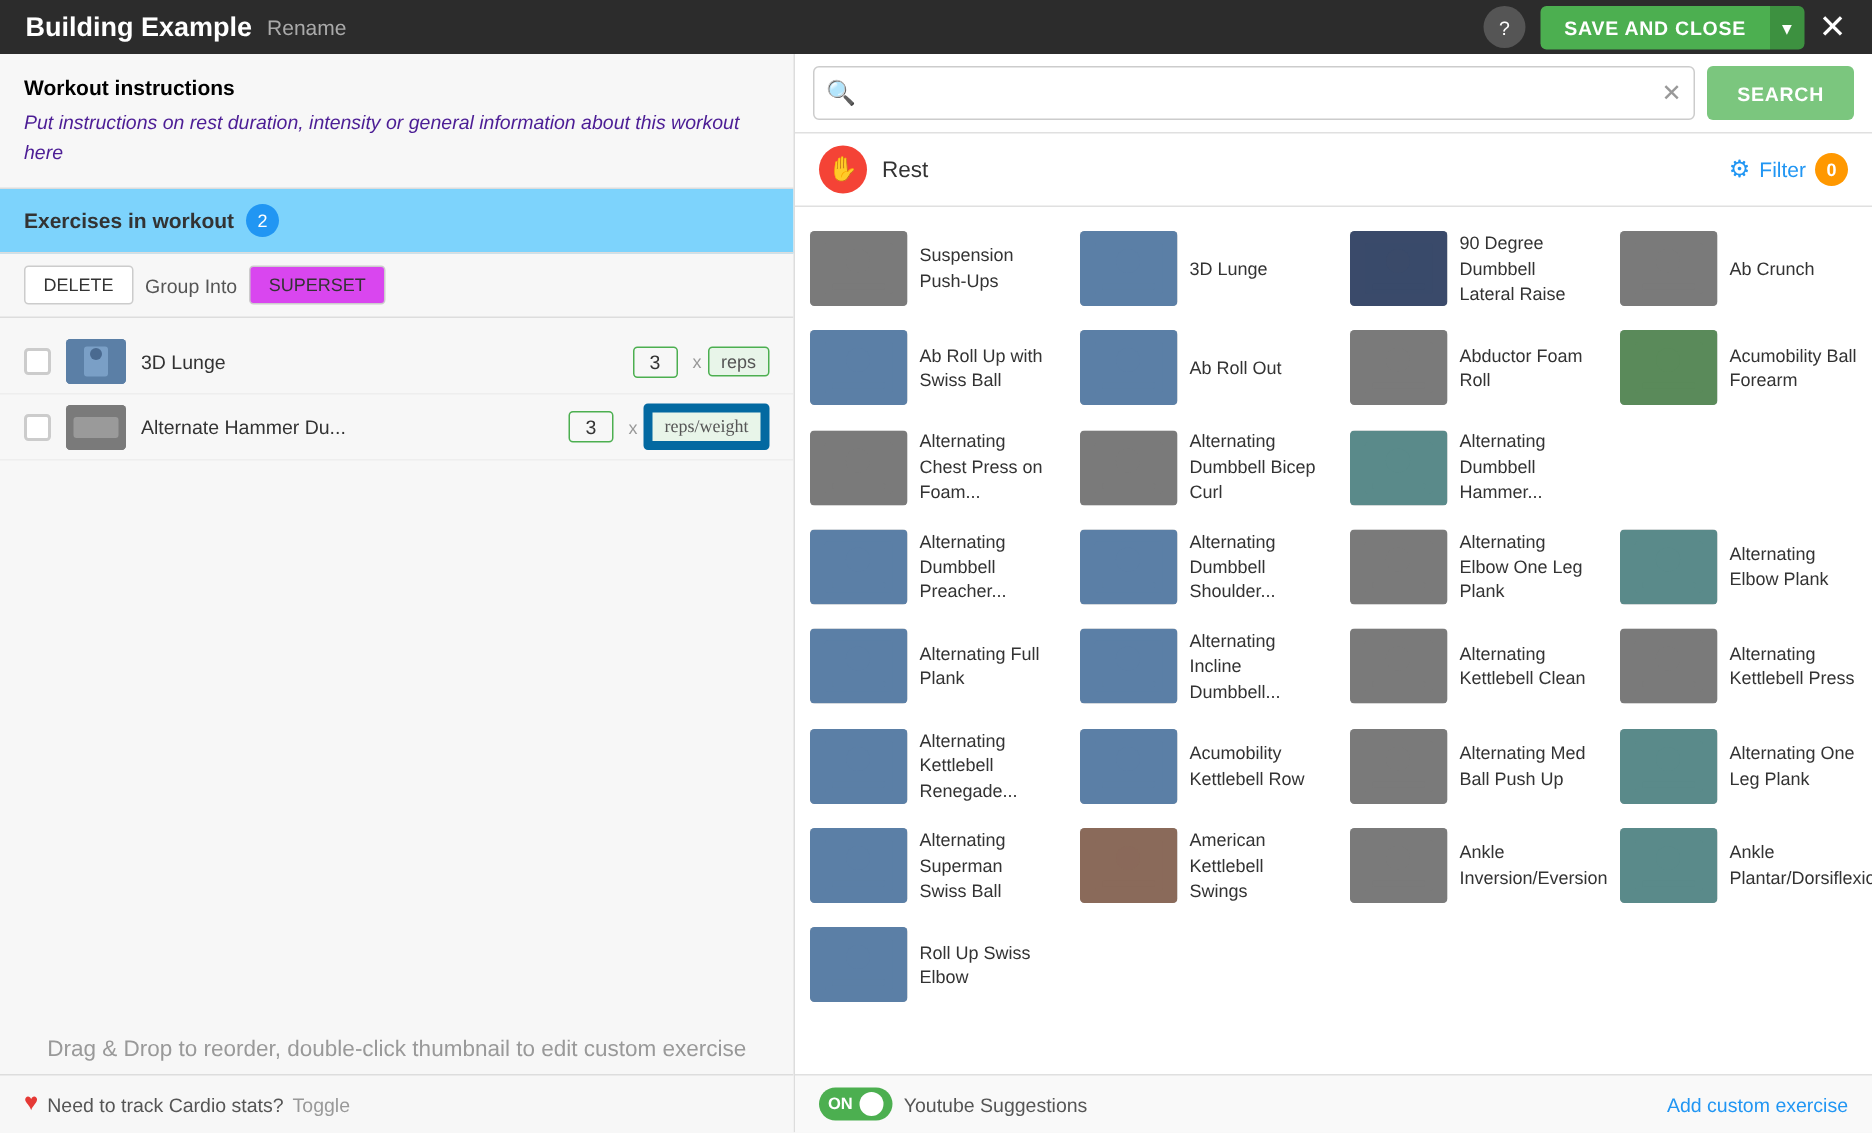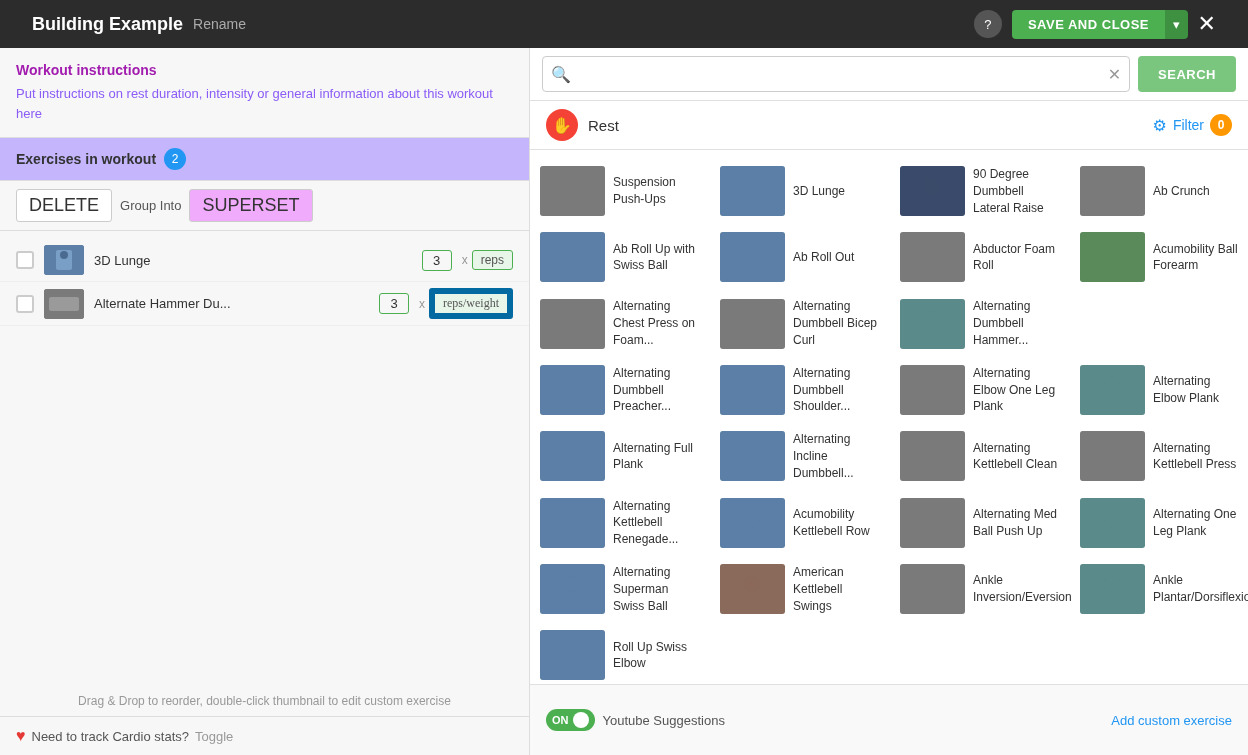--- a/index.html
+++ b/index.html
@@ -1,53 +1,53 @@
 <!DOCTYPE html>
 <html><head>
   <meta charset="utf-8">
   <style>
     * { box-sizing: border-box; margin: 0; padding: 0; }
     body { font-family: -apple-system, BlinkMacSystemFont, 'Segoe UI', sans-serif; background: #f0f0f0; width: 1248px; height: 755px; overflow: hidden; display: flex; flex-direction: column; }
 
     
-    .header { background: #2c2c2c; color: white; display: flex; align-items: center; padding: 0 32px; height: 48px; flex-shrink: 0; }
+    .header { background: #2c2c2c; color: white; display: flex; align-items: center; padding: 0 17px; height: 36px; flex-shrink: 0; }
     .header-title { font-size: 18px; font-weight: 600; color: white; }
     .header-rename { color: #aaa; font-size: 14px; margin-left: 10px; cursor: pointer; }
     .header-spacer { flex: 1; }
     .help-btn { background: #555; border: none; color: white; width: 28px; height: 28px; border-radius: 50%; cursor: pointer; font-size: 13px; margin-right: 10px; display: flex; align-items: center; justify-content: center; }
     .save-close-group { display: flex; align-items: center; margin-right: 10px; }
     .save-close-btn { background: #4caf50; border: none; color: white; padding: 7px 16px; font-size: 13px; font-weight: 600; cursor: pointer; border-radius: 4px 0 0 4px; letter-spacing: 0.5px; }
     .save-close-arrow { background: #3d9140; border: none; color: white; padding: 7px 8px; font-size: 13px; cursor: pointer; border-radius: 0 4px 4px 0; }
     .close-btn { background: none; border: none; color: white; font-size: 22px; cursor: pointer; }
 
     
     .main { display: flex; flex: 1; overflow: hidden; }
 
     
     .left-panel { width: 530px; background: #f7f7f7; display: flex; flex-direction: column; flex-shrink: 0; border-right: 1px solid #ddd; }
     .instructions-section { padding: 14px 16px; border-bottom: 1px solid #ddd; }
-    .instructions-label { font-size: 14px; font-weight: 600; color: #a21caf; margin-bottom: 6px; }
-    .instructions-placeholder { font-size: 13px; color: #8b5cf6; line-height: 1.5; }
+    .instructions-label { font-size: 14px; font-weight: 600; color: #000000; margin-bottom: 6px; }
+    .instructions-placeholder { font-size: 13px; color: #4c1d95; line-height: 1.5; font-style: italic; }
     .exercises-section { flex: 1; display: flex; flex-direction: column; overflow: hidden; }
-    .exercises-header { display: flex; align-items: center; padding: 10px 16px; background: #c4b5fd; border-bottom: 1px solid #ddd; }
+    .exercises-header { display: flex; align-items: center; padding: 10px 16px; background: #7dd3fc; border-bottom: 1px solid #ddd; }
     .exercises-title { font-size: 14px; font-weight: 600; color: #333; }
     .exercises-count { background: #2196f3; color: white; border-radius: 50%; width: 22px; height: 22px; display: flex; align-items: center; justify-content: center; font-size: 12px; margin-left: 8px; }
     .exercises-toolbar { display: flex; align-items: center; padding: 8px 16px; border-bottom: 1px solid #ddd; gap: 8px; }
-    .toolbar-btn { background: white; border: 1px solid #ccc; padding: 5px 12px; font-size: 18px; border-radius: 3px; cursor: pointer; color: #333; }
-    .toolbar-btn.superset { background: #f0abfc; }
+    .toolbar-btn { background: white; border: 1px solid #ccc; padding: 5px 12px; font-size: 12px; border-radius: 3px; cursor: pointer; color: #333; }
+    .toolbar-btn.superset { background: #d946ef; }
     .exercises-list { flex: 1; overflow-y: auto; padding: 8px 0; }
     .exercise-row { display: flex; align-items: center; padding: 6px 16px; border-bottom: 1px solid #eee; }
     .exercise-checkbox { width: 18px; height: 18px; margin-right: 10px; flex-shrink: 0; border: 2px solid #ccc; border-radius: 3px; background: white; }
     .exercise-thumb { width: 40px; height: 30px; background: #555; border-radius: 3px; margin-right: 10px; flex-shrink: 0; overflow: hidden; }
     .exercise-name { flex: 1; font-size: 13px; color: #333; }
     .exercise-sets { width: 30px; text-align: center; font-size: 13px; color: #333; border: 1px solid #4caf50; border-radius: 3px; padding: 2px 4px; margin: 0 6px; }
     .exercise-x { color: #999; font-size: 12px; margin: 0 4px; }
     .exercise-unit { background: #e8f5e9; border: 1px solid #4caf50; border-radius: 3px; padding: 2px 8px; font-size: 12px; color: #555; }
     .exercise-unit2 { background: #e8f5e9; border: 6px solid #0369a1; border-radius: 3px; padding: 2px 8px; font-size: 12px; color: #555; font-family: Liberation Serif, serif; }
-    .drag-hint { padding: 8px 20px; font-size: 12px; color: #999; text-align: center; }
+    .drag-hint { padding: 8px 20px; font-size: 15px; color: #999; text-align: center; }
     .bottom-bar { padding: 10px 16px; border-top: 1px solid #ddd; display: flex; align-items: center; background: #f7f7f7; }
     .cardio-icon { color: #e53935; margin-right: 6px; font-size: 16px; }
     .cardio-text { font-size: 13px; color: #555; }
     .toggle-link { color: #999; font-size: 13px; margin-left: 6px; cursor: pointer; }
 
     
     .right-panel { flex: 1; display: flex; flex-direction: column; background: white; overflow: hidden; }
     .search-bar { display: flex; align-items: center; padding: 8px 12px; border-bottom: 1px solid #e0e0e0; gap: 8px; }
     .search-input-wrap { flex: 1; display: flex; align-items: center; border: 1px solid #ccc; border-radius: 4px; background: white; padding: 0 8px; height: 36px; }
     .search-icon { color: #999; margin-right: 6px; }
@@ -64,21 +64,21 @@
     .filter-count { background: #ff9800; color: white; border-radius: 50%; width: 22px; height: 22px; display: flex; align-items: center; justify-content: center; font-size: 12px; font-weight: 600; }
 
     
     .exercise-grid { flex: 1; overflow-y: scroll; padding: 8px 0; }
     .exercise-grid-row { display: flex; }
     .exercise-cell { display: flex; align-items: center; width: 180px; padding: 8px 10px; cursor: pointer; border-radius: 3px; flex-shrink: 0; }
     .exercise-cell-thumb { width: 65px; height: 50px; background: #ccc; border-radius: 3px; flex-shrink: 0; overflow: hidden; margin-right: 8px; }
     .exercise-cell-name { font-size: 12px; color: #333; line-height: 1.4; }
 
     
-    .right-bottom { display: flex; align-items: center; padding: 24px 16px; border-top: 1px solid #e0e0e0; background: #f9f9f9; }
+    .right-bottom { display: flex; align-items: center; padding: 8px 16px; border-top: 1px solid #e0e0e0; background: #f9f9f9; }
     .youtube-toggle { display: flex; align-items: center; gap: 8px; }
     .toggle-switch { background: #4caf50; border-radius: 12px; padding: 3px 6px; display: flex; align-items: center; gap: 4px; font-size: 11px; font-weight: 700; color: white; cursor: pointer; }
     .toggle-knob { width: 16px; height: 16px; background: white; border-radius: 50%; }
     .youtube-label { font-size: 13px; color: #555; }
     .add-custom { margin-left: auto; color: #2196f3; font-size: 13px; cursor: pointer; }
 
     
     .thumb-blue { background: #5b7fa6; }
     .thumb-gray { background: #7a7a7a; }
 

